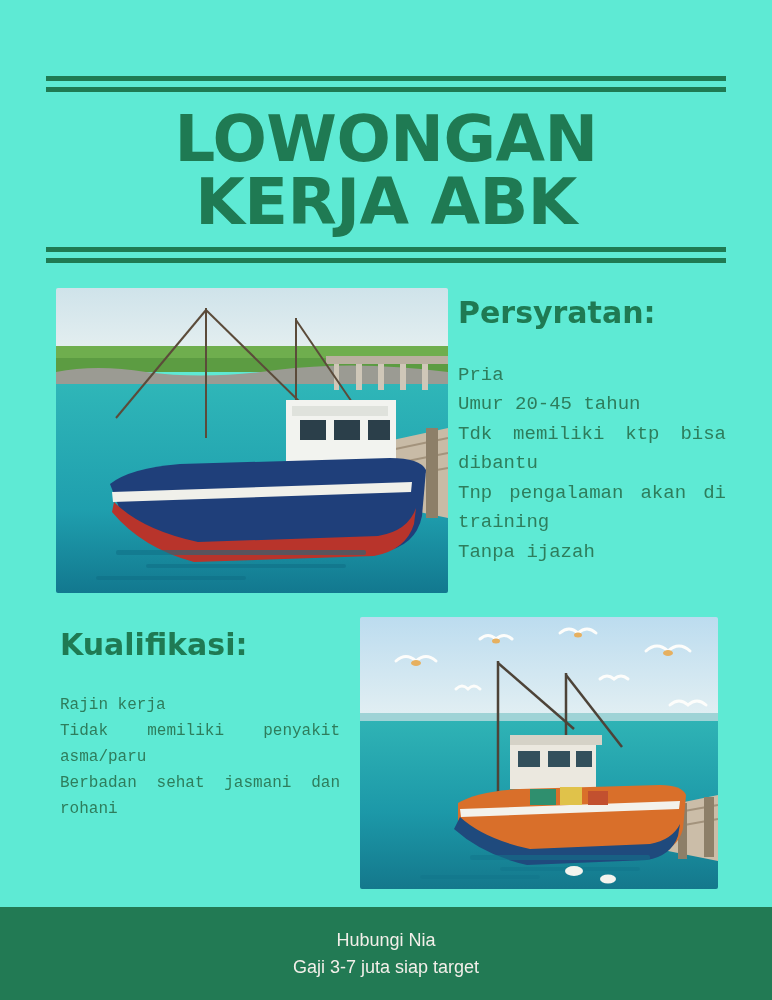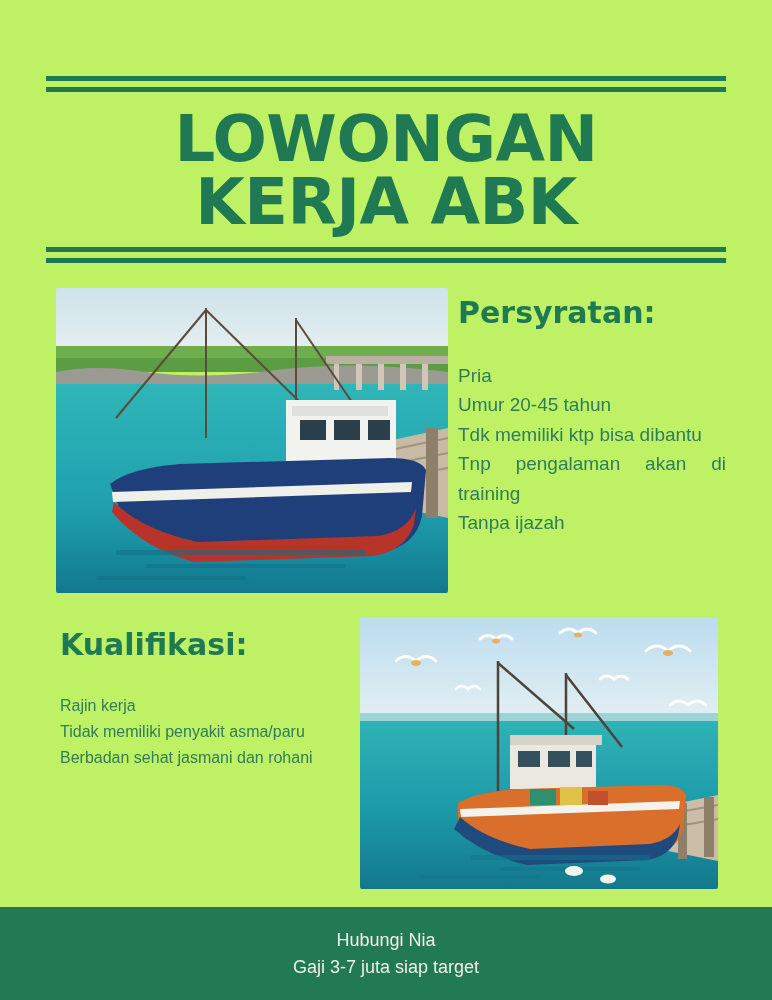--- a/index.html
+++ b/index.html
@@ -11,21 +11,21 @@
     height: 1000px;
     background: #efe8e2;
     font-family: "Liberation Sans", sans-serif;
     overflow: hidden;
     position: relative;
   }
   .poster {
     position: relative;
     width: 772px;
     height: 1000px;
-    background: #bef264;
+    background: #5eead4;
     box-sizing: border-box;
   }
 
   
   .header-block {
     position: absolute;
     left: 46px;
     top: 76px;
     width: 680px;
   }
@@ -91,20 +91,21 @@
   .body-list {
     color: #2e7d5c;
     font-size: 19px;
     line-height: 1.55;
     text-align: justify;
     font-family: "Liberation Sans", sans-serif;
   }
   .body-list div {
     text-align: justify;
     text-align-last: left;
+    font-family: Liberation Mono, monospace;
   }
 
   
   .qual-block {
     position: absolute;
     left: 60px;
     top: 628px;
     width: 280px;
   }
   .qual-block .section-heading {

